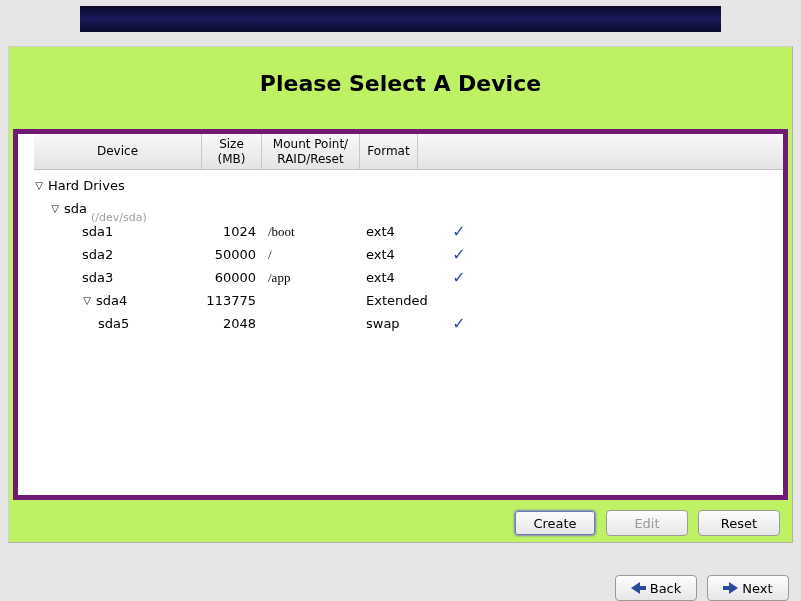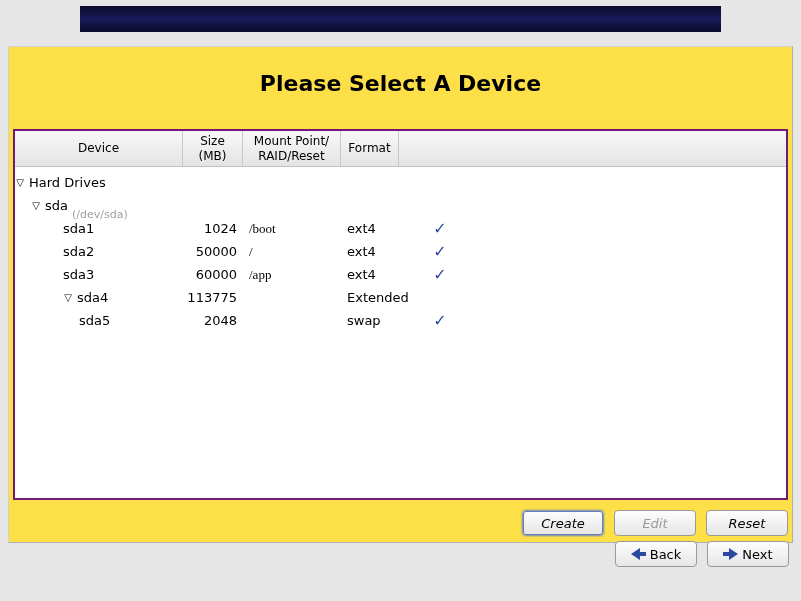--- a/index.html
+++ b/index.html
@@ -21,39 +21,40 @@
     right: 80px;
     height: 26px;
     background: linear-gradient(to bottom, #0a0a2a 0%, #1a1a5a 50%, #0a0a2a 100%);
   }
   .panel {
     position: absolute;
     top: 46px;
     left: 8px;
     right: 8px;
     bottom: 58px;
-    background: #fde047;
+    background: #bef264;
     border: 1px solid #b0b0b0;
     border-top-color: #d0d0d0;
     border-left-color: #d0d0d0;
   }
   .title {
     text-align: center;
     font-size: 22px;
     font-weight: bold;
     padding: 24px 0 26px 0;
   }
   .table-wrap {
     position: absolute;
     top: 82px;
     left: 4px;
     right: 4px;
     bottom: 42px;
-    border: 2px solid #701a75;
+    border: 5px solid #701a75;
     background: #fff;
+    padding-left: 16px;
   }
   .thead {
     display: flex;
     background: linear-gradient(to bottom, #f8f8f8, #e4e4e4);
     border-bottom: 1px solid #c0c0c0;
     height: 36px;
     font-size: 12px;
   }
   .th {
     border-right: 1px solid #c8c8c8;
@@ -89,26 +90,25 @@
     width: 10px;
     text-align: center;
     margin-right: 4px;
     font-size: 10px;
     color: #000;
   }
   .devpath { color: #a0a0a0; font-size: 11px; margin-left: 4px; margin-top: 18px; }
   .action-row {
     position: absolute;
     left: 4px;
-    right: 4px;
+    right: 12px;
     bottom: 6px;
     display: flex;
     justify-content: flex-end;
     gap: 10px;
-    font-style: italic;
   }
   .btn {
     min-width: 82px;
     height: 26px;
     border: 1px solid #9a9a9a;
     border-radius: 4px;
     background: linear-gradient(to bottom, #fdfdfd, #e6e6e6);
     font-size: 13px;
     display: inline-flex;
     align-items: center;
@@ -120,21 +120,21 @@
   .btn.primary-outline {
     box-shadow: 0 0 0 1px #6080c0 inset, 0 0 2px #6080c0;
   }
   .btn.disabled {
     color: #9a9a9a;
     cursor: default;
   }
   .nav-row {
     position: absolute;
     right: 12px;
-    bottom: 34px;
+    bottom: 0;
     display: flex;
     gap: 10px;
   }
   .arrow-left, .arrow-right {
     width: 0; height: 0;
     border-top: 6px solid transparent;
     border-bottom: 6px solid transparent;
   }
   .arrow-left  { border-right: 9px solid #2a4aa0; }
   .arrow-right { border-left: 9px solid #2a4aa0; }

